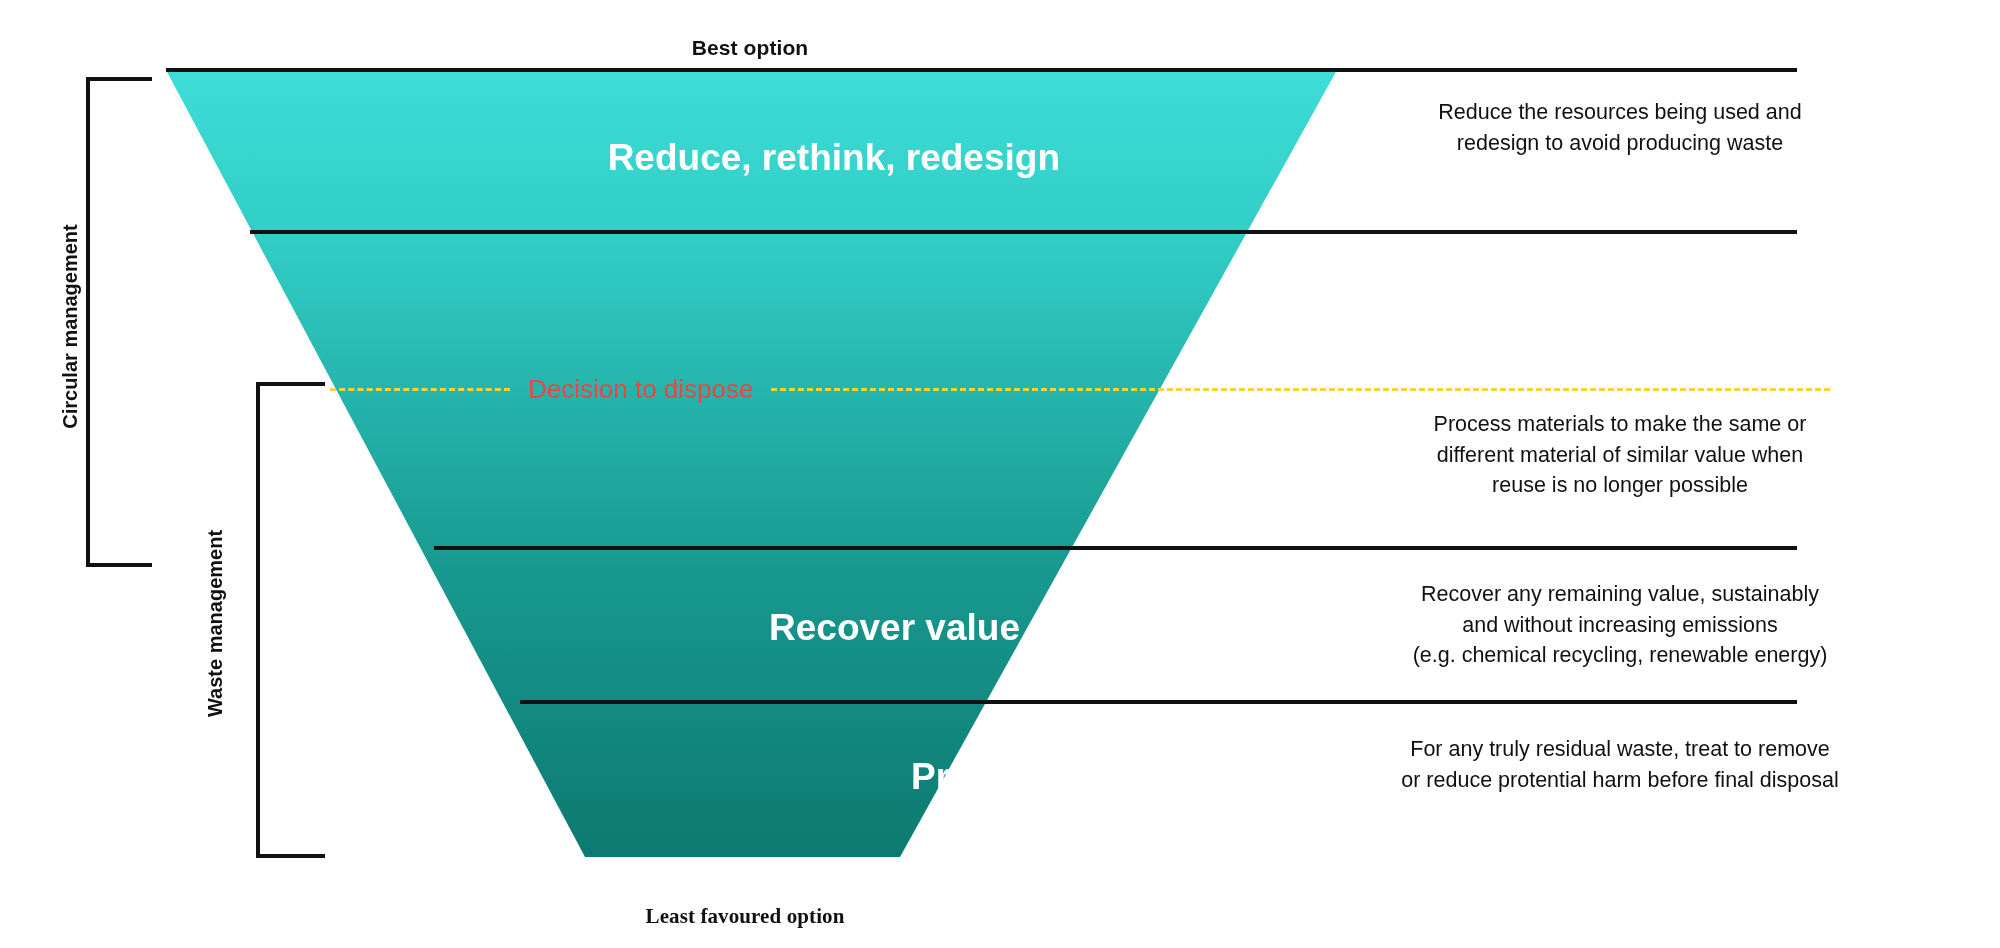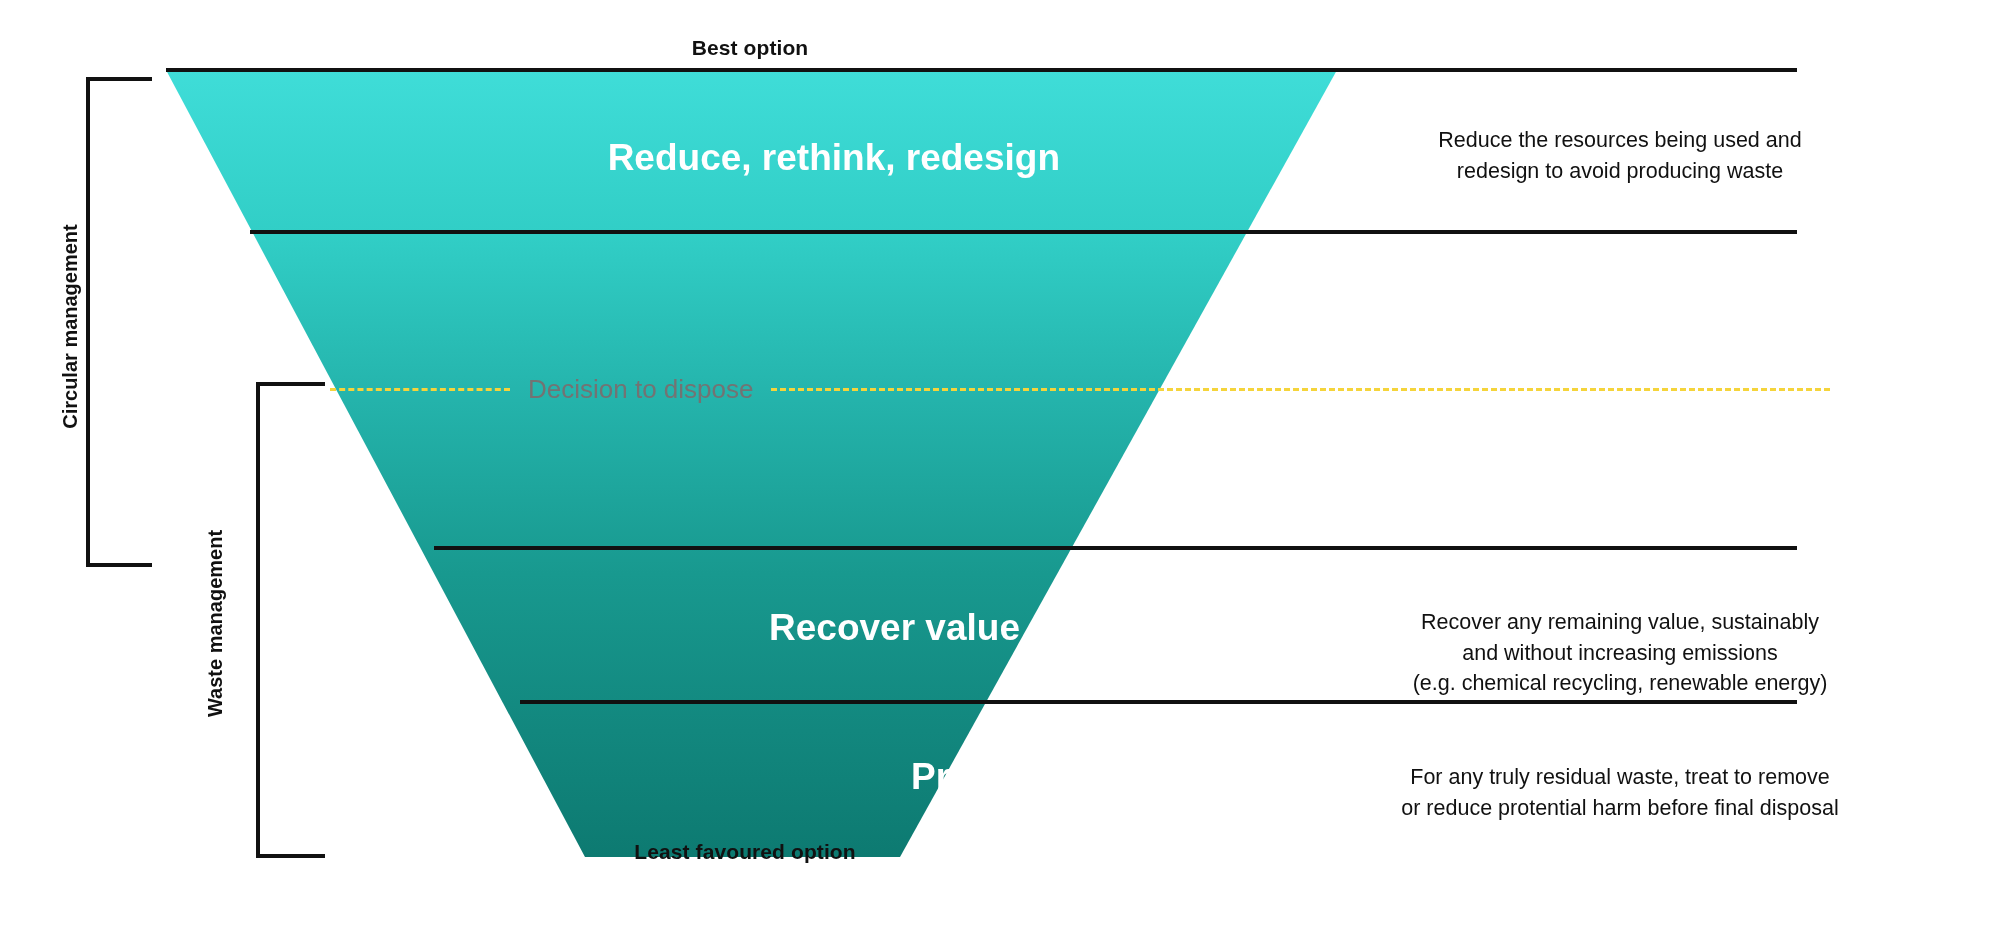--- a/index.html
+++ b/index.html
@@ -16,21 +16,21 @@
   
   .caption{
     font-weight:bold;
     font-size:21px;
     color:#111111;
     letter-spacing:.1px;
     white-space:nowrap;
     text-align:center;
   }
   #best-option{top:36px;left:0;width:1500px;}
-  #least-option{top:840px;left:0;width:1490px;}
+  #least-option{top:904px;left:0;width:1490px;font-family:Liberation Serif, serif;}
 
   
   #funnel-svg{left:0;top:0;}
 
   
   .tier-title{
     color:#ffffff;
     font-weight:bold;
     font-size:37px;
     line-height:1.32;
@@ -46,30 +46,29 @@
   
   .tier-desc{
     color:#111111;
     font-size:21.5px;
     line-height:1.42;
     text-align:center;
     white-space:pre-line;
     width:700px;
     left:1270px;
     transform:translateY(-50%);
-    margin-top:28px;
   }
 
   
   #decision-row{
     left:330px;top:372px;width:1500px;height:34px;
     display:flex;align-items:center;
   }
   #decision-label{
-    color:#737373;
+    color:#ef4444;
     font-size:26px;
     white-space:nowrap;
     padding:0 18px;
     line-height:1;
   }
   .dash-seg{flex:0 0 auto;height:0;border-top:3px dashed #F5D43B;}
   #dash-left{width:180px;}
   #dash-right{flex:1 1 auto;}
 
   
@@ -125,20 +124,23 @@
     <div id="decision-label">Decision to dispose</div>
     <div class="dash-seg" id="dash-right"></div>
   </div>
 
   <div class="abs tier-title" style="top:158px;">Reduce, rethink, redesign</div>
   <div class="abs tier-title" style="top:628px;left:400px;">Recover value</div>
   <div class="abs tier-title" style="top:777px;left:435px;">Process</div>
 
   <div class="abs tier-desc" style="top:128px;">Reduce the resources being used and
 redesign to avoid producing waste</div>
+  <div class="abs tier-desc" style="top:455px;">Process materials to make the same or
+different material of similar value when
+reuse is no longer possible</div>
   <div class="abs tier-desc" style="top:625px;">Recover any remaining value, sustainably
 and without increasing emissions
 (e.g. chemical recycling, renewable energy)</div>
   <div class="abs tier-desc" style="top:765px;">For any truly residual waste, treat to remove
 or reduce protential harm before final disposal</div>
 
   <div class="abs bracket-label" style="left:-60px;top:315px;width:260px;text-align:center;transform:rotate(-90deg);">Circular management</div>
 
   <div class="abs bracket-label" style="left:95px;top:612px;width:240px;text-align:center;transform:rotate(-90deg);">Waste management</div>
 

